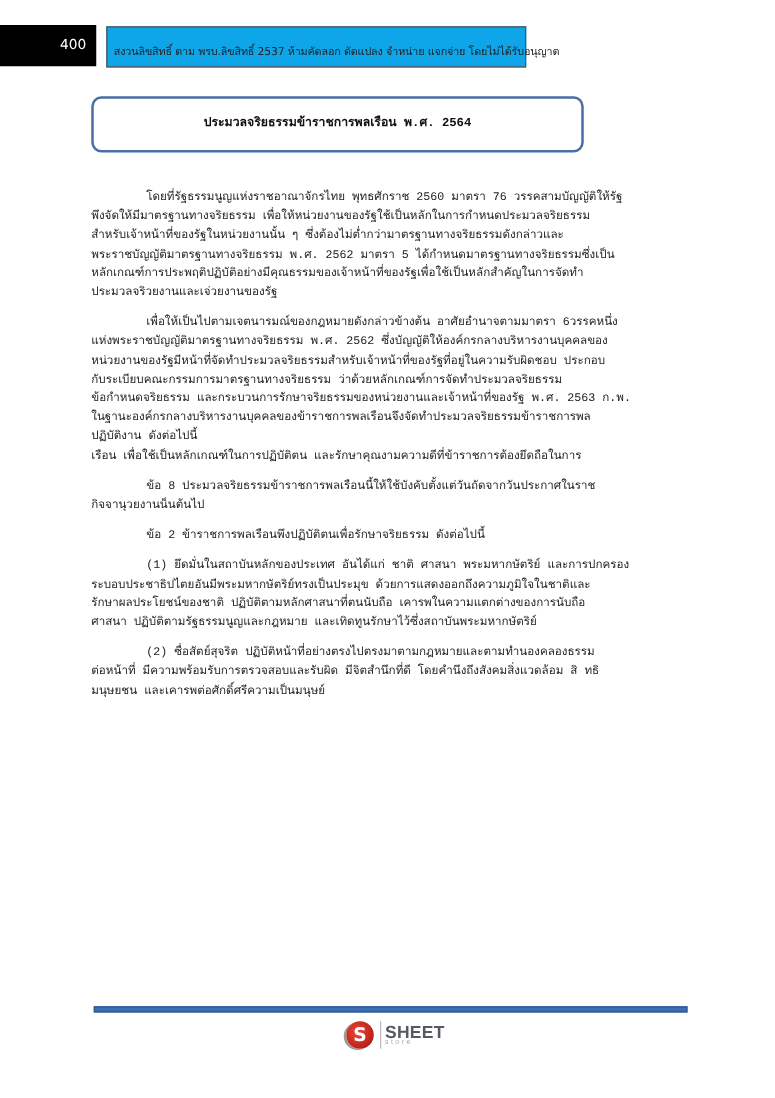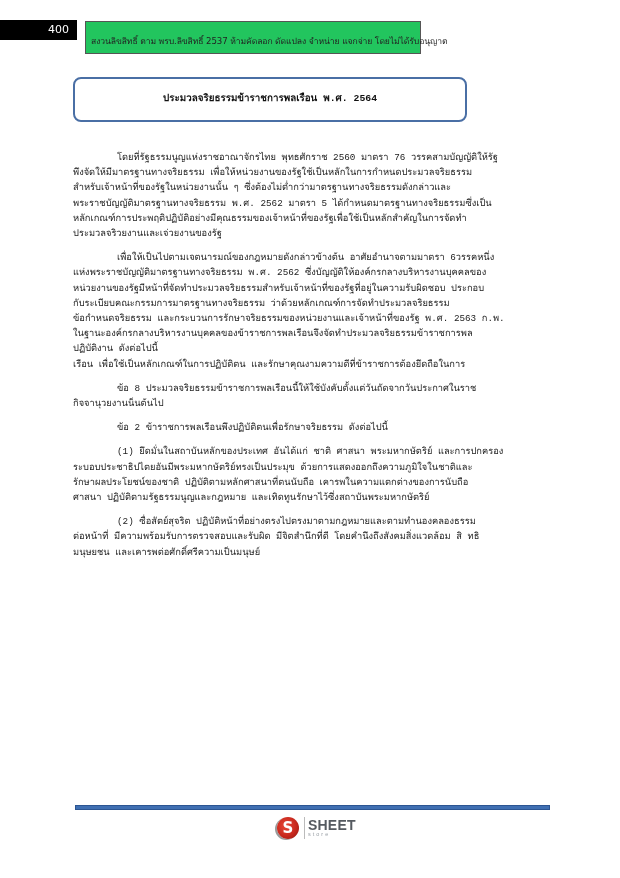--- a/index.html
+++ b/index.html
@@ -12,38 +12,38 @@
     body {
       position: relative;
       font-family: "DejaVu Sans", "Liberation Sans", sans-serif;
       color: #1a1a1a;
     }
     .page-number-box {
       position: absolute;
       left: 0;
       top: 20px;
       width: 77px;
-      height: 20px;
+      height: 33px;
       background: #000000;
       color: #ffffff;
       font-size: 11px;
       display: flex;
       align-items: center;
       justify-content: flex-end;
       padding-right: 8px;
       padding-bottom: 2px;
     }
     .copyright-box {
       position: absolute;
       left: 85px;
       top: 21px;
       width: 336px;
       height: 33px;
       border: 1px solid #555555;
-      background: #22c55e;
+      background: #0ea5e9;
       font-size: 8.6px;
       color: #222;
       display: flex;
       align-items: center;
       padding-left: 5px;
       padding-top: 6px;
       white-space: nowrap;
       letter-spacing: -0.1px;
     }
     .title-box {

